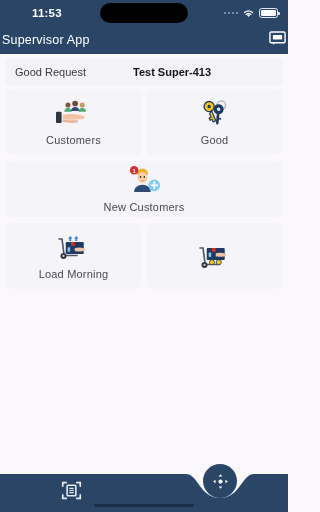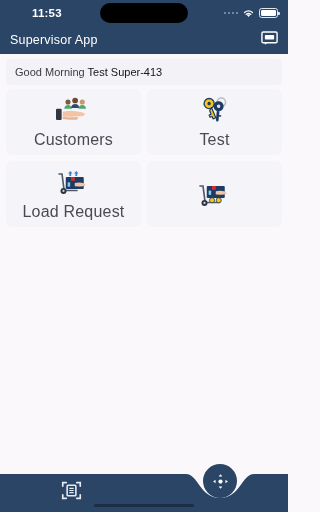--- a/index.html
+++ b/index.html
@@ -36,45 +36,45 @@
   }
   .battery::after {
     content:""; position:absolute; right:-2.6px; top: 2.6px;
     width: 1.6px; height: 3.5px; border-radius: 0 1px 1px 0; background: #dfe7f1;
   }
   .battery i { display: block; width: 100%; height: 100%; background: #ffffff; border-radius: 1.2px; }
 
   
   .appbar {
     height: 28px; background: #2b4567;
-    display: flex; align-items: center; padding: 0 10px; flex: 0 0 auto;
+    display: flex; align-items: center; padding: 0 2px; flex: 0 0 auto;
   }
   .app-title { color: #fff; font-size: 12.5px; letter-spacing: .2px; }
   .appbar-actions { margin-left: auto; display: flex; align-items: center; }
 
   
   .greeting {
     margin: 5px 6px 4px 6px; background: #f3f2f7;
     border-radius: 4px; padding: 7px 9px;
     font-size: 11px; color: #3b3b42; white-space: nowrap;
   }
-  .greeting b { color: #15151c; font-weight: normal; }
+  .greeting b { color: #15151c; font-weight: bold; margin-left: 44px; }
 
   
   .grid { padding: 0 6px; display: flex; flex-direction: column; gap: 6px; flex: 1 1 auto; }
   .row { display: flex; gap: 6px; }
   .card {
     background: #f5f4f9; border-radius: 6px;
     display: flex; flex-direction: column; align-items: center; justify-content: center;
     gap: 5px; padding: 9px 4px 8px; position: relative;
   }
   .card.half { flex: 1 1 50%; height: 66px; }
   .card.full { width: 100%; height: 56px; }
   .card.logout { width: 100%; height: 62px; }
-  .card-label { font-size: 16px; color: #4a4a52; letter-spacing: .2px; }
+  .card-label { font-size: 11px; color: #4a4a52; letter-spacing: .2px; }
   .icon-wrap { display: flex; align-items: center; justify-content: center; height: 30px; position: relative; }
 
   
   .bottomnav { position: absolute; left: 0; bottom: 0; width: 288px; height: 52px; }
   .bn-svg { position: absolute; left: 0; top: 0; }
   .bn-scan {
     position: absolute; left: 60px; top: 19px;
     width: 22px; height: 22px; display: flex; align-items: center; justify-content: center;
   }
   .fab {
@@ -122,21 +122,21 @@
         <svg width="17" height="14" viewBox="0 0 22 18">
           <rect x="1.2" y="1.2" width="19.6" height="14" rx="1.8" fill="none" stroke="#ffffff" stroke-width="1.8"></rect>
           <rect x="5" y="5" width="12" height="6" rx="1" fill="#ffffff"></rect>
           <path d="M5 15.2l0 2.4 3.4-2.4z" fill="#ffffff"></path>
         </svg>
       </span>
     </span>
   </div>
 
   <div class="greeting">
-    <span>Good Morning </span><b>Test Super-413</b>
+    <span>Good Request </span><b>Test Super-413</b>
   </div>
 
   <div class="grid">
 
     <div class="row">
       <div class="card half">
         <span class="icon-wrap">
           <svg width="42" height="30" viewBox="0 0 56 40">
 
             <g>
@@ -169,24 +169,46 @@
             </g>
 
             <g transform="rotate(6 28 18)">
               <circle cx="27" cy="13" r="6.4" fill="#1f3b63"></circle>
               <circle cx="27" cy="13" r="2.2" fill="#dfe4ec"></circle>
               <path d="M25.4 19.2h3.4v11.4l-1.7 2.4-1.7-2.4z" fill="#1f3b63"></path>
               <rect x="28.5" y="24" width="3" height="2" fill="#1f3b63"></rect>
             </g>
           </svg>
         </span>
-        <span class="card-label">Test</span>
-      </div>
-    </div>
-
+        <span class="card-label">Good</span>
+      </div>
+    </div>
+
+    <div class="row">
+      <div class="card full">
+        <span class="icon-wrap">
+          <svg width="42" height="30" viewBox="0 0 52 38">
+
+            <path d="M17 10c0-4 2.8-6.6 7-6.6S31 6 31 10v1.5H17z" fill="#f0b429"></path>
+            <ellipse cx="24" cy="14.5" rx="6.4" ry="7" fill="#f6cfae"></ellipse>
+            <ellipse cx="21.6" cy="14" rx="1" ry="1.3" fill="#3b2a1d"></ellipse>
+            <ellipse cx="26.4" cy="14" rx="1" ry="1.3" fill="#3b2a1d"></ellipse>
+            <path d="M22 18.4c1.2.9 2.8.9 4 0" stroke="#c88f6a" stroke-width="1" fill="none" stroke-linecap="round"></path>
+            <path d="M13.5 33c0-5.4 4.7-9.2 10.5-9.2S34.5 27.6 34.5 33z" fill="#2e4a77"></path>
+
+            <circle cx="39" cy="24.5" r="7.4" fill="#7ecdf5"></circle>
+            <path d="M39 20.4v8.2M34.9 24.5h8.2" stroke="#ffffff" stroke-width="2.1" stroke-linecap="round"></path>
+
+            <circle cx="13.5" cy="5.5" r="5.4" fill="#d32f2f"></circle>
+            <text x="13.5" y="8.3" font-family="Liberation Sans, sans-serif" font-size="7.4" font-weight="bold" fill="#ffffff" text-anchor="middle">1</text>
+          </svg>
+        </span>
+        <span class="card-label">New Customers</span>
+      </div>
+    </div>
 
     <div class="row">
       <div class="card half">
         <span class="icon-wrap">
           <svg width="44" height="30" viewBox="0 0 56 40">
 
             <path d="M23 4l3 3.4h-1.8v3.2h-2.4V7.4H20z" fill="#3f7fd0"></path>
             <path d="M31 4l3 3.4h-1.8v3.2h-2.4V7.4H28z" fill="#3f7fd0"></path>
 
             <path d="M8 8h4l2.6 20" stroke="#50586a" stroke-width="2.2" fill="none" stroke-linecap="round"></path>
@@ -195,21 +217,21 @@
             <rect x="17" y="12" width="24" height="16" rx="1.4" fill="#1f3b63"></rect>
             <rect x="24" y="12" width="5" height="5" fill="#d32f2f"></rect>
             <rect x="19.5" y="19" width="3.4" height="6" rx="1" fill="#7ecdf5"></rect>
 
             <path d="M29 20c4-1 9-1 12 .4 1.6.6 2.2 1.3 2.2 2 0 1-1.2 1.7-3.4 1.9-4 .4-8 .4-10.8.1z" fill="#f3c3a6"></path>
 
             <circle cx="14" cy="30.5" r="4" fill="#2f3640"></circle>
               <circle cx="14" cy="30.5" r="1.4" fill="#cfd4dd"></circle>
           </svg>
         </span>
-        <span class="card-label">Load Request</span>
+        <span class="card-label">Load Morning</span>
       </div>
 
       <div class="card half">
         <span class="icon-wrap">
           <svg width="44" height="30" viewBox="0 0 56 40">
 
             <path d="M8 8h4l2.6 20" stroke="#50586a" stroke-width="2.2" fill="none" stroke-linecap="round"></path>
             <path d="M14 30h20" stroke="#50586a" stroke-width="2.2" stroke-linecap="round"></path>
 
             <rect x="17" y="8" width="24" height="16" rx="1.4" fill="#1f3b63"></rect>

